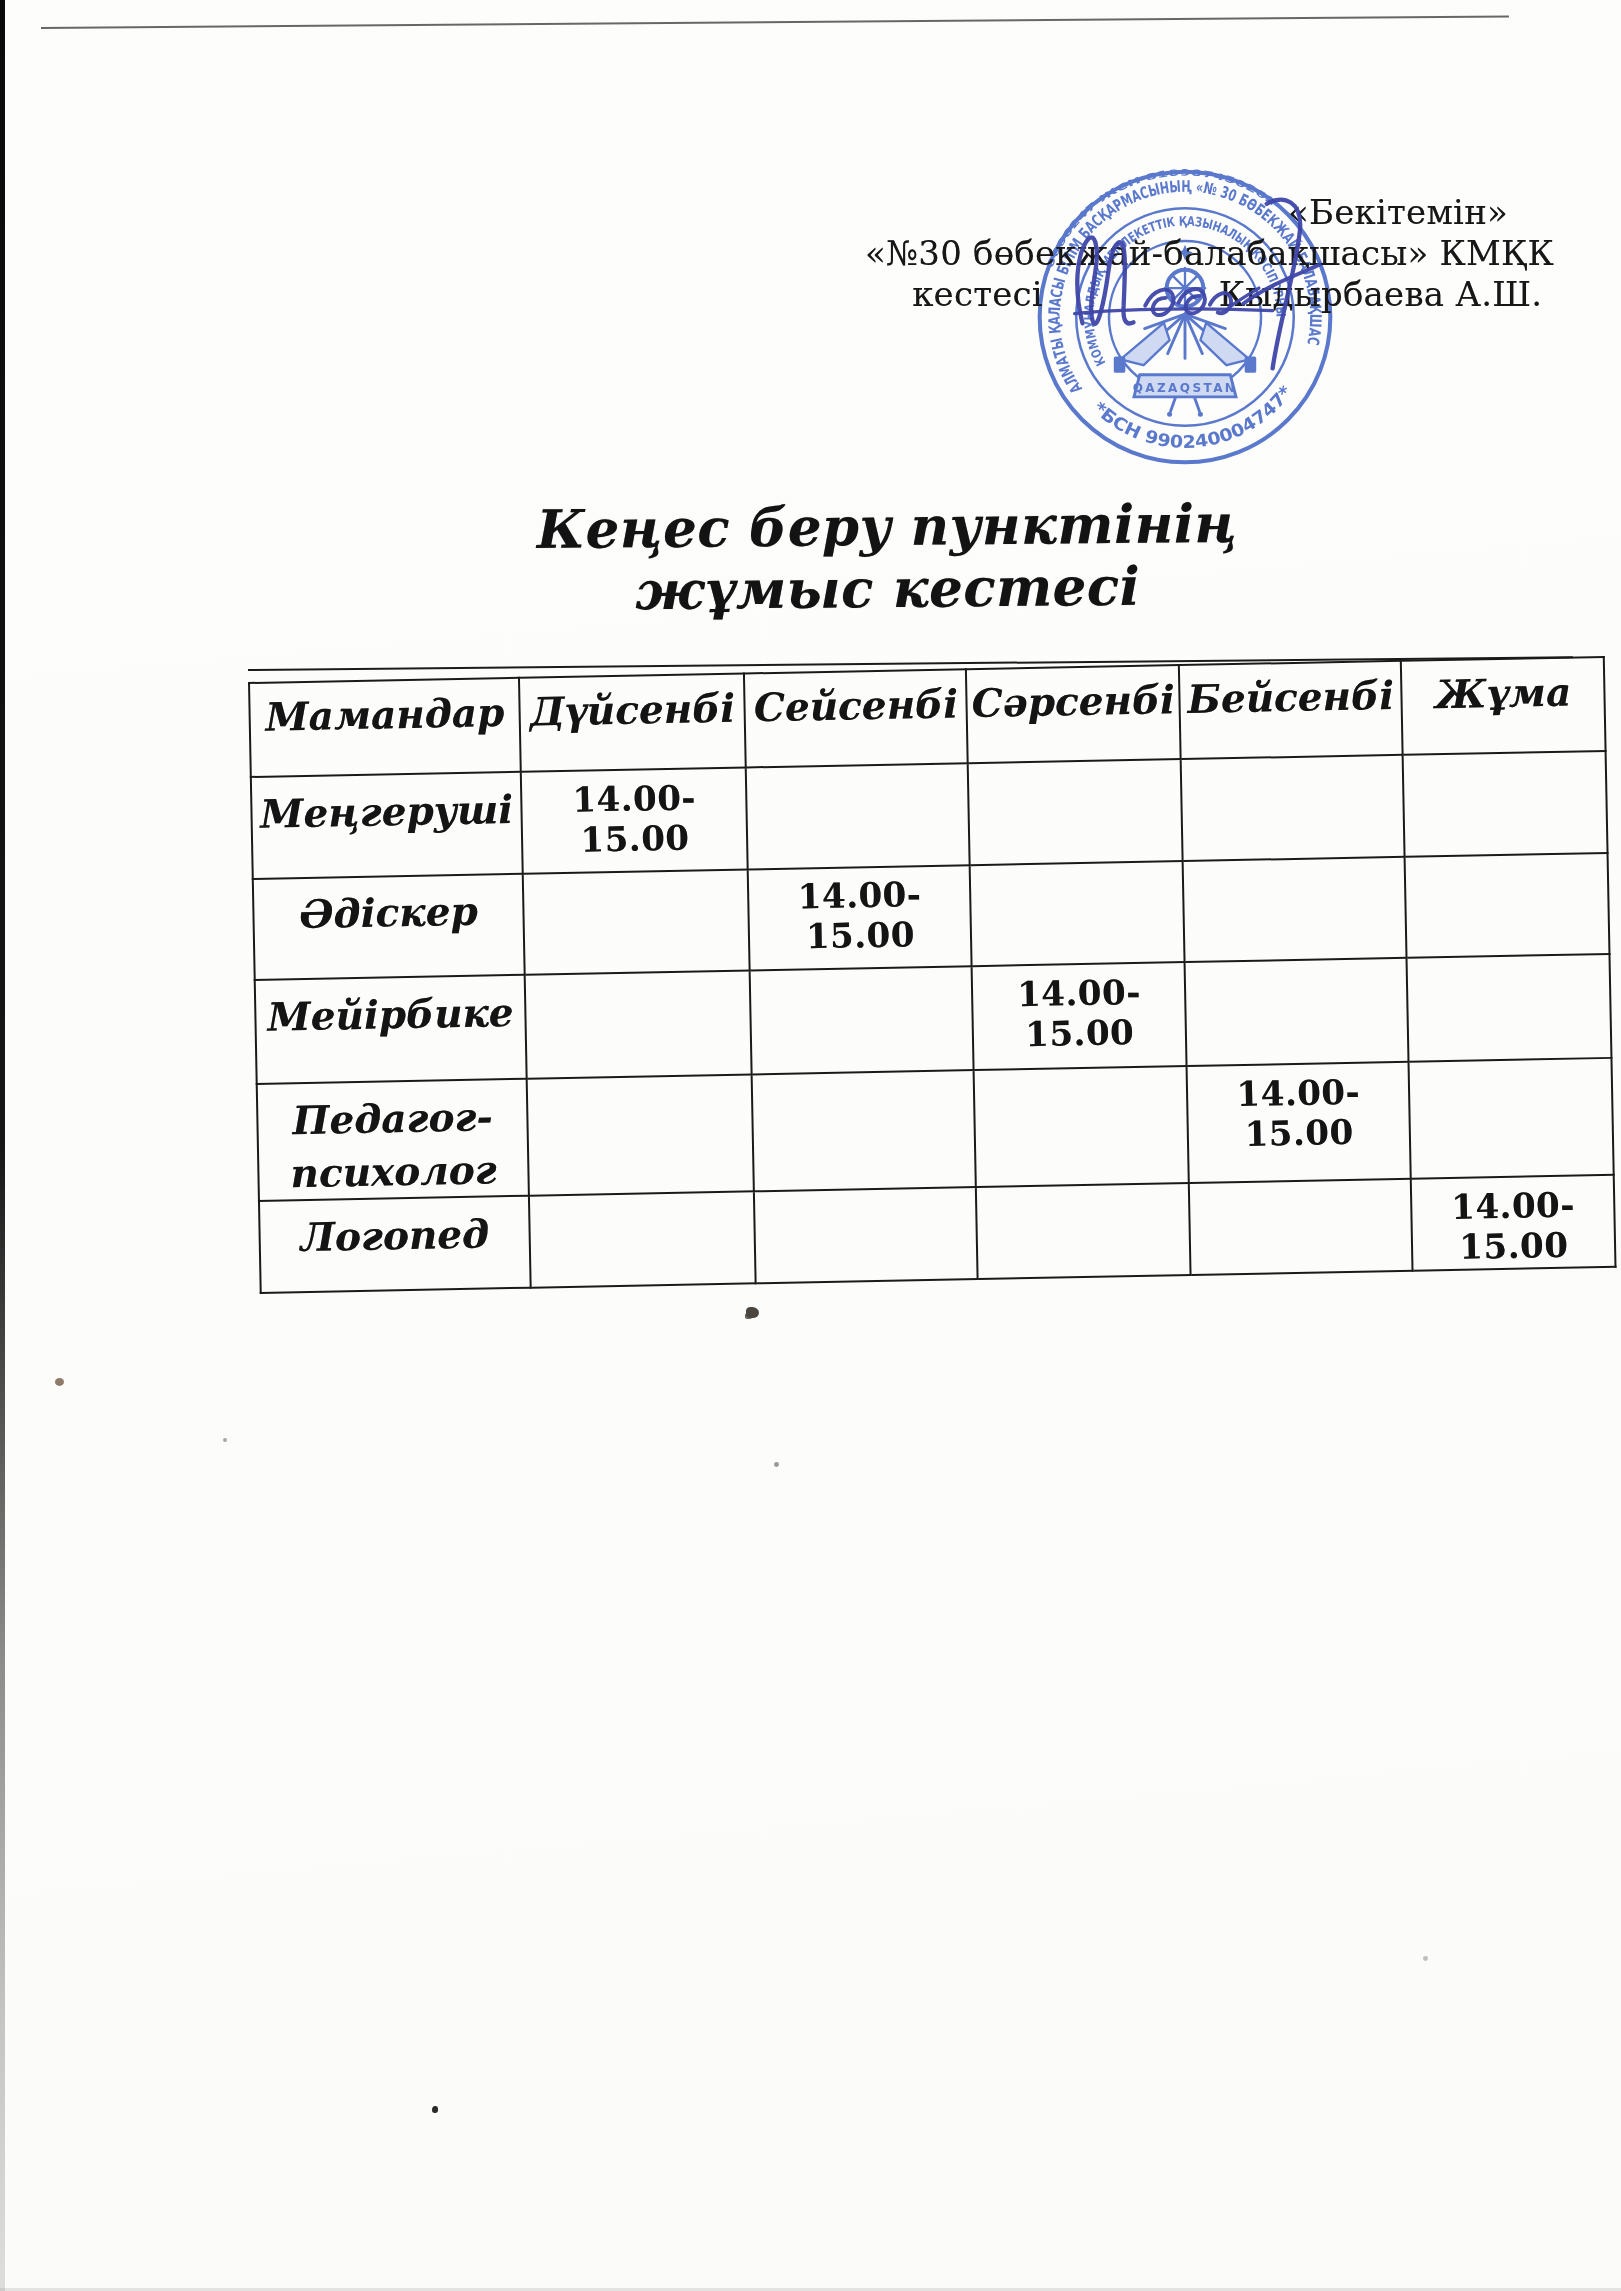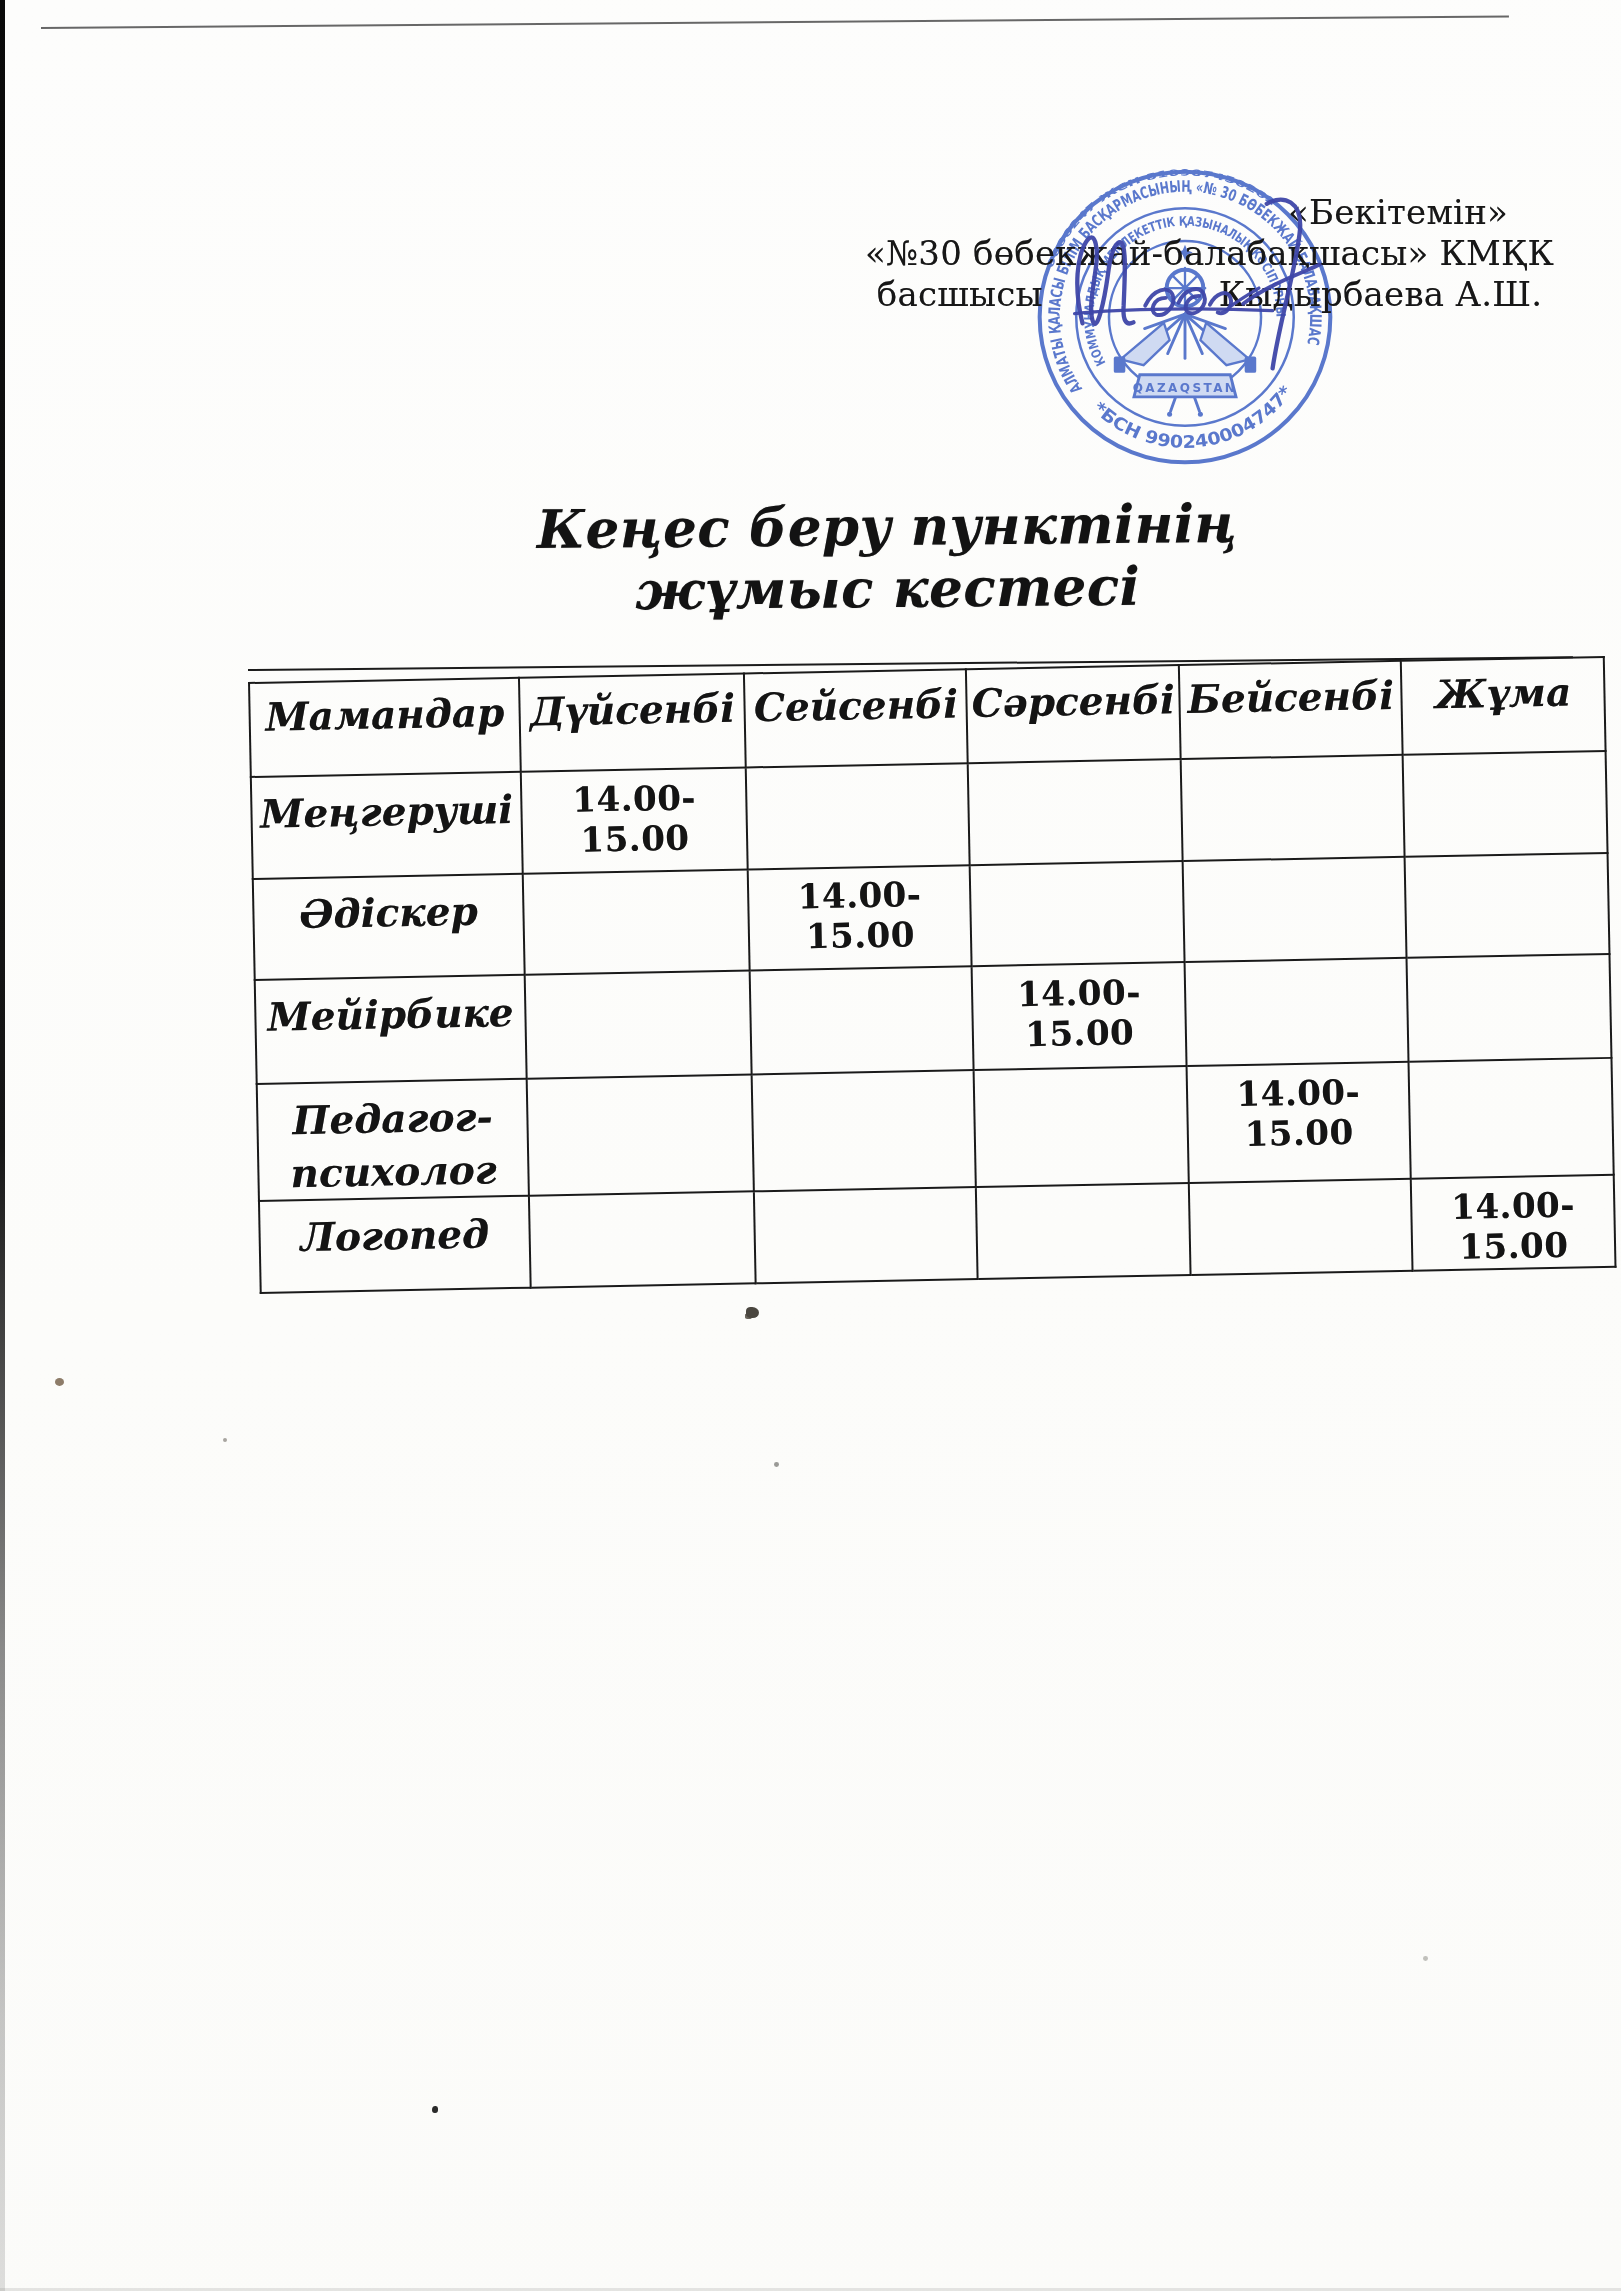--- a/index.html
+++ b/index.html
@@ -71,21 +71,21 @@
 <body>
 
 <div class="page">
 
   <div class="edge-strip"></div>
   <div class="top-line"></div>
 
   <div class="approval">
     <div class="a-line1">«Бекітемін»</div>
     <div class="a-line2">«№30 бөбекжай-балабақшасы»  КМҚК</div>
-    <div class="a-line3"><span>басшысы</span><span class="sig-blank"></span><span>Кыдырбаева А.Ш.</span></div>
+    <div class="a-line3"><span>кестесі</span><span class="sig-blank"></span><span>Кыдырбаева А.Ш.</span></div>
   </div>
 
   <div class="stamp">
     <svg viewBox="0 0 320 320">
       <defs>
         <path id="arcTop" d="M42.2,214.9 A130,130 0 1 1 277.8,214.9"></path>
         <path id="arcBottom" d="M48.6,238 A136,136 0 0 0 271.4,238"></path>
         <path id="arcMicro" d="M32.7,86.5 A147,147 0 0 1 287.3,86.5"></path>
         <path id="arcInner" d="M70.7,192.5 A95,95 0 1 1 249.3,192.5"></path>
       </defs>

